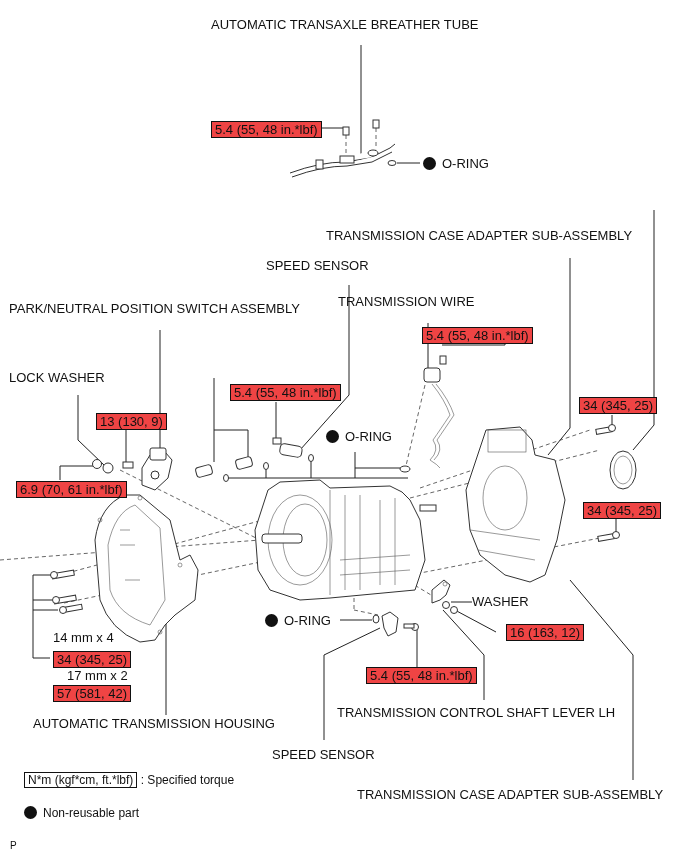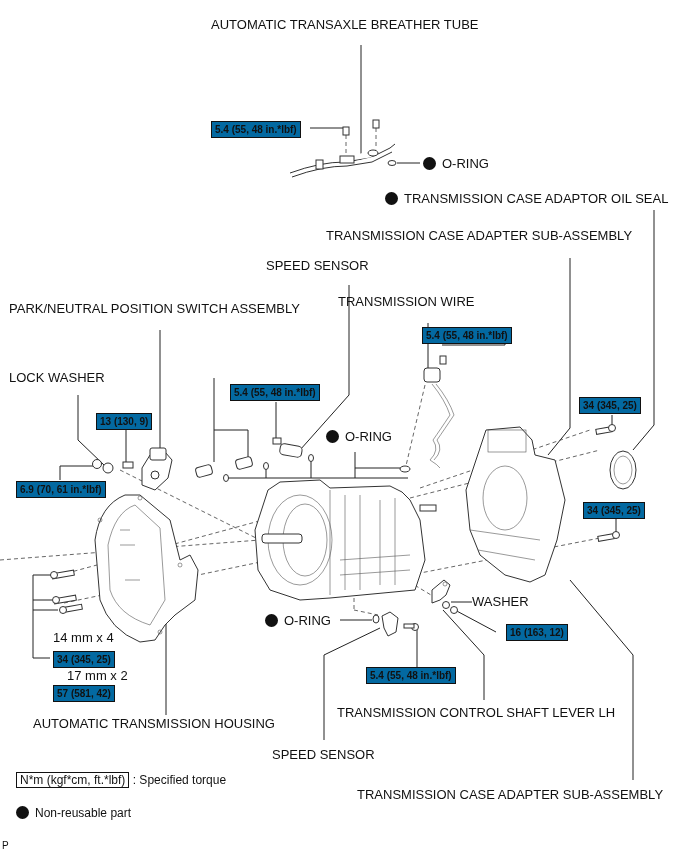--- a/index.html
+++ b/index.html
@@ -1,25 +1,25 @@
 <!DOCTYPE html>
 <html><head>
 <meta charset="utf-8">
 <style>
   html, body { margin: 0; padding: 0; background: #ffffff; }
   body { width: 690px; height: 854px; position: relative; overflow: hidden;
          font-family: "Liberation Sans", sans-serif; color: #111; }
   #stage { position: absolute; left: 0; top: 0; width: 690px; height: 854px; }
   .lbl { position: absolute; font-size: 13px; white-space: nowrap; line-height: 15px; color: #111; }
-  .tq { position: absolute; font-size: 10px; font-weight: bold; white-space: nowrap;
-        border: 1.3px solid #111; padding: 1px 3px; line-height: 13px; background: #0369a1; }
+  .tq { position: absolute; font-size: 13px; font-weight: normal; white-space: nowrap;
+        border: 1.3px solid #111; padding: 1px 3px; line-height: 13px; background: #ef4444; }
   .dot { display: inline-block; width: 13px; height: 13px; border-radius: 50%; background: #111;
          vertical-align: -2px; margin-right: 6px; }
   .legend-box { border: 1px solid #111; padding: 0 3px; }
-  .legend { position: absolute; font-size: 12px; white-space: nowrap; line-height: 15px; }
+  .legend { position: absolute; font-size: 12px; white-space: nowrap; line-height: 15px; margin-left: 8px; }
   .ln { stroke: #222; stroke-width: 1; fill: none; }
   .dash { stroke: #555; stroke-width: 0.9; fill: none; stroke-dasharray: 4 3; }
   .part { stroke: #333; stroke-width: 1; fill: #fff; }
   .thin { stroke: #555; stroke-width: 0.6; fill: none; }
 </style>
 </head>
 <body>
 
 <div id="stage">
 
@@ -197,21 +197,20 @@
       <path class="part" d="M432,590 L444,580 L450,585 L446,595 L440,600 L432,603 Z"></path>
       <circle class="thin" cx="445" cy="584" r="2"></circle>
       <circle class="part" cx="446" cy="605" r="3.5"></circle>
       <circle class="part" cx="454" cy="610" r="3.5"></circle>
     </g>
   </svg>
 
   <div class="lbl" style="left:211px;top:17px">AUTOMATIC TRANSAXLE BREATHER TUBE</div>
   <div class="tq" style="left:211px;top:121px">5.4 (55, 48 in.*lbf)</div>
   <div class="lbl" style="left:423px;top:156px"><span class="dot"></span><span>O-RING</span></div>
-  <div class="lbl" style="left:385px;top:191px"><span class="dot"></span><span>TRANSMISSION CASE ADAPTOR OIL SEAL</span></div>
   <div class="lbl" style="left:326px;top:228px">TRANSMISSION CASE ADAPTER SUB-ASSEMBLY</div>
   <div class="lbl" style="left:266px;top:258px">SPEED SENSOR</div>
   <div class="lbl" style="left:338px;top:294px">TRANSMISSION WIRE</div>
   <div class="lbl" style="left:9px;top:301px">PARK/NEUTRAL POSITION SWITCH ASSEMBLY</div>
   <div class="tq" style="left:422px;top:327px">5.4 (55, 48 in.*lbf)</div>
   <div class="lbl" style="left:9px;top:370px">LOCK WASHER</div>
   <div class="tq" style="left:230px;top:384px">5.4 (55, 48 in.*lbf)</div>
   <div class="tq" style="left:579px;top:397px">34 (345, 25)</div>
   <div class="tq" style="left:96px;top:413px">13 (130, 9)</div>
   <div class="lbl" style="left:326px;top:429px"><span class="dot"></span><span>O-RING</span></div>

